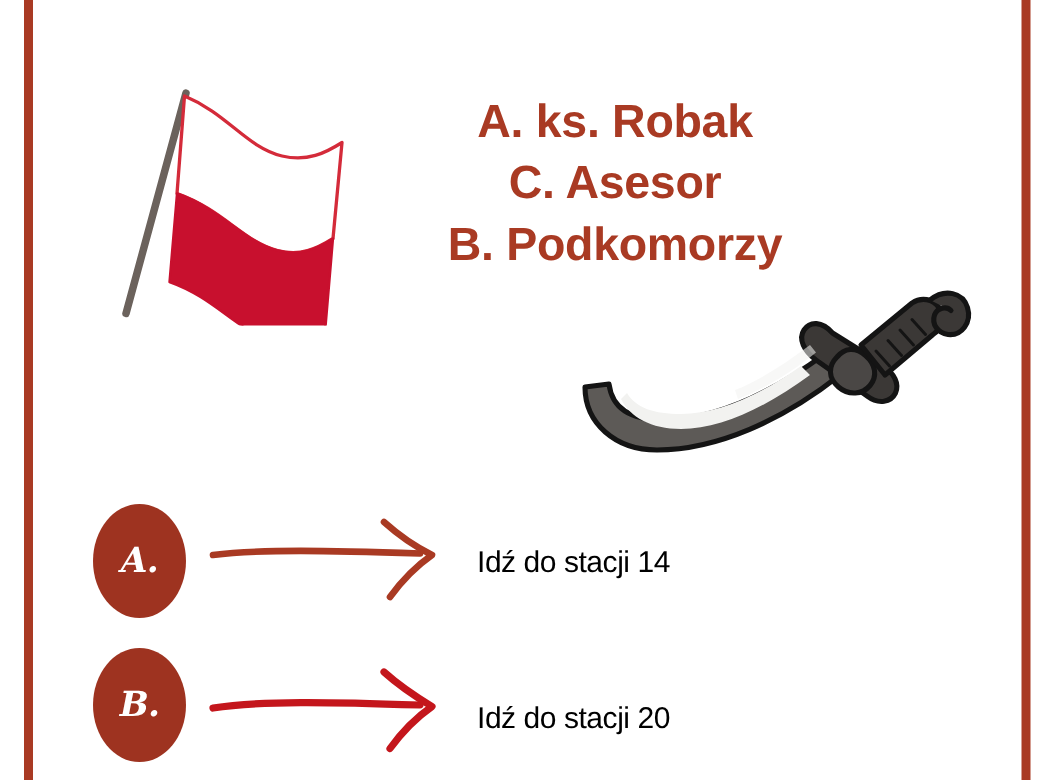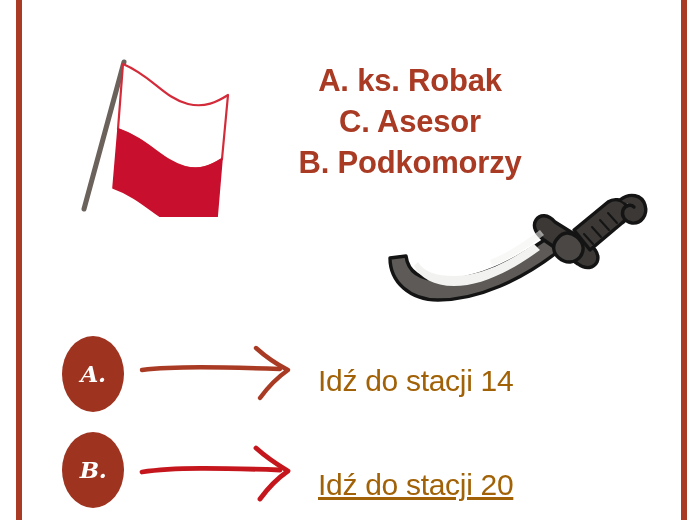--- a/index.html
+++ b/index.html
@@ -106,27 +106,27 @@
     left: 78px;
     top: 10px;
     width: 180px;
     height: 58px;
   }
 
   .route-label {
     position: absolute;
     left: 258px;
     top: 30px;
-    font-size: 30px;
-    color: #a16207;
+    font-size: 20px;
+    color: #000000;
     letter-spacing: -0.3px;
     white-space: nowrap;
     font-weight: 400;
   }
-  #route-row-b .route-label { top: 38px; text-decoration: underline; }
+  #route-row-b .route-label { top: 38px; }
   #route-row-b .route-arrow { top: 14px; }
 </style>
 </head>
 <body>
 
 <div id="slide">
 
   <div class="frame-bar left"></div>
   <div class="frame-bar right"></div>
 

